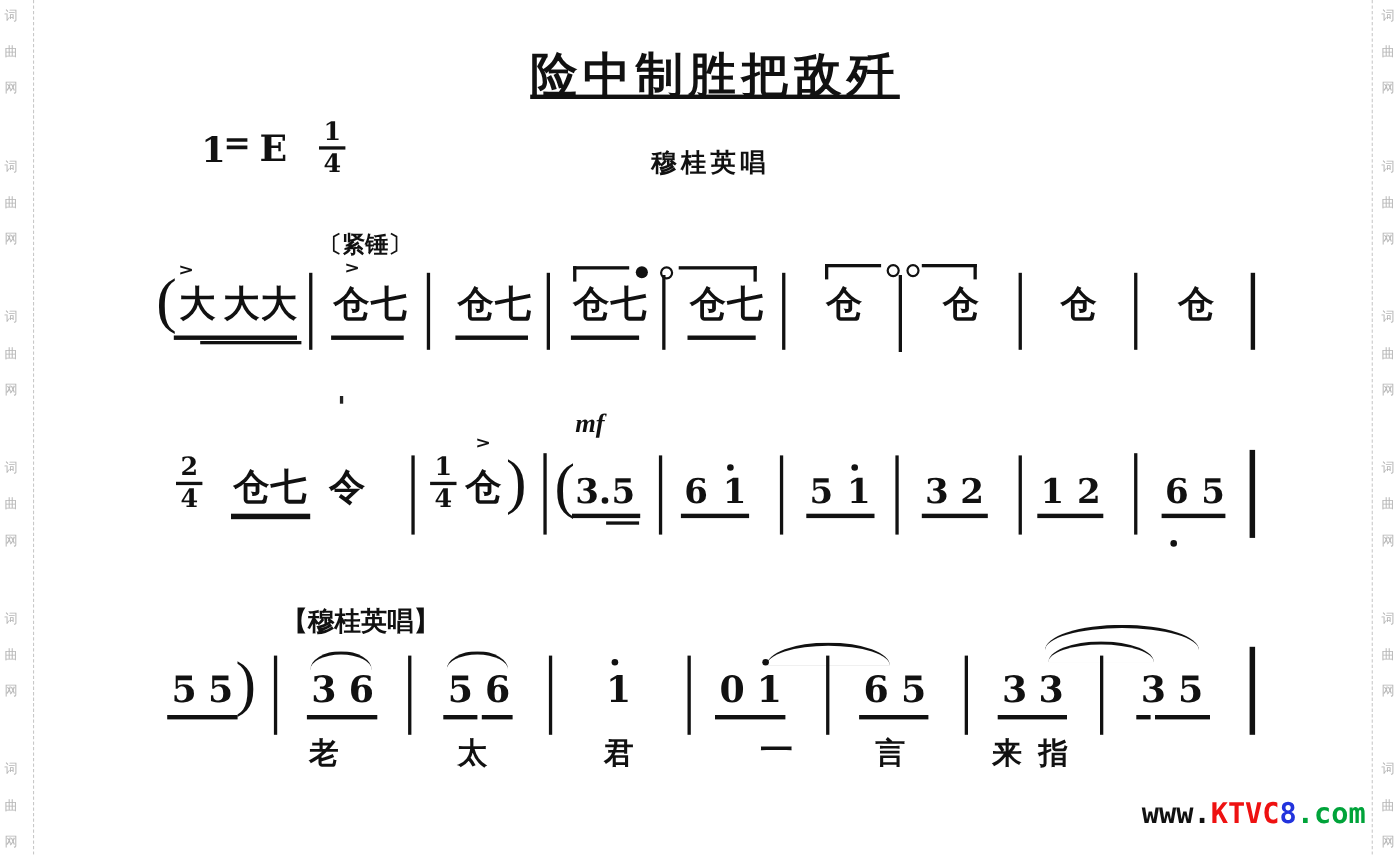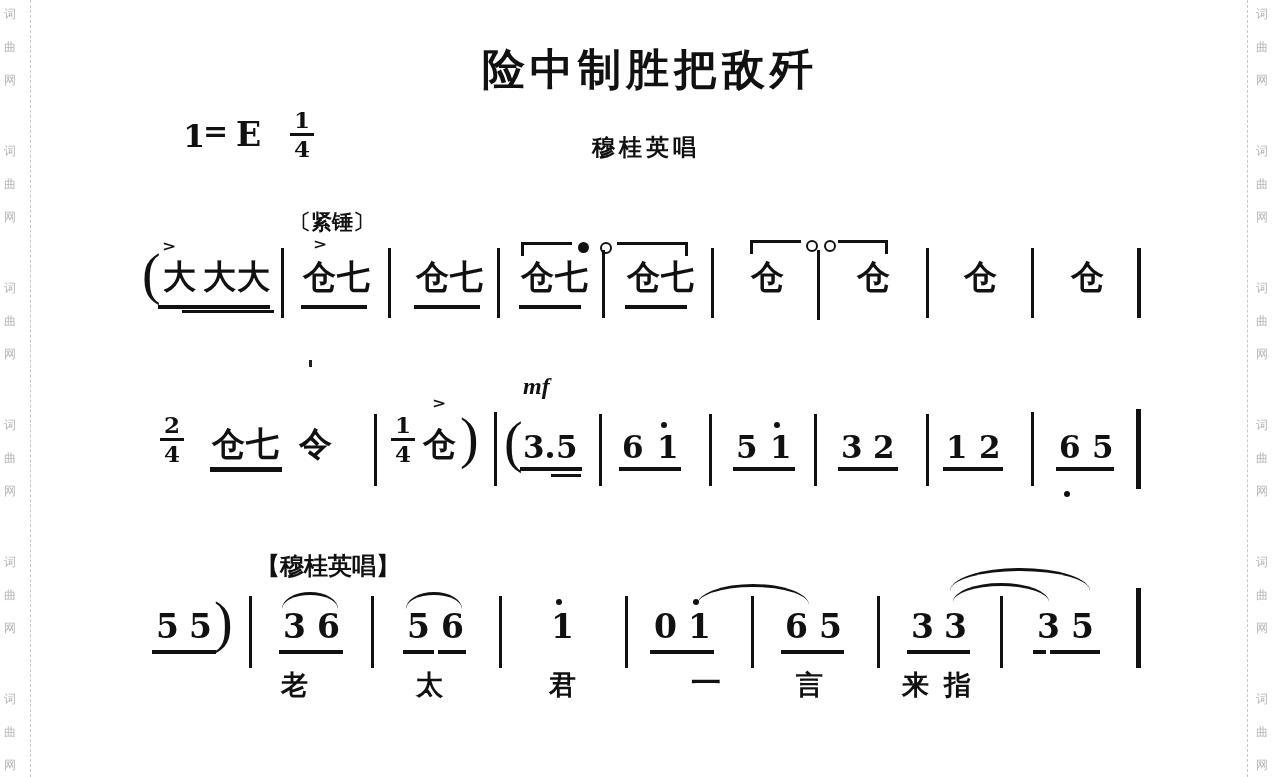--- a/index.html
+++ b/index.html
@@ -77,21 +77,21 @@
       <span class="wmchar" style="top: 452px; color: rgb(182, 182, 182);">曲</span>
       <span class="wmchar" style="top: 485px; color: rgb(182, 182, 182);">网</span>
       <span class="wmchar" style="top: 556px; color: rgb(182, 182, 182);">词</span>
       <span class="wmchar" style="top: 589px; color: rgb(182, 182, 182);">曲</span>
       <span class="wmchar" style="top: 622px; color: rgb(182, 182, 182);">网</span>
       <span class="wmchar" style="top: 693px; color: rgb(182, 182, 182);">词</span>
       <span class="wmchar" style="top: 726px; color: rgb(182, 182, 182);">曲</span>
       <span class="wmchar" style="top: 759px; color: rgb(182, 182, 182);">网</span>
     </div>
 
-  <div class="abs" style="left:482px;top:48px;font:700 43px 'Liberation Serif',serif;letter-spacing:5px;line-height:1;white-space:nowrap;">险中制胜把敌歼</div>
+  <div class="abs" style="left:482px;top:48px;font:700 43px 'Liberation Serif',serif;letter-spacing:5px;line-height:1;white-space:nowrap;text-decoration:underline;">险中制胜把敌歼</div>
 
   <div class="abs" style="left:183px;top:120px;font:700 32px 'DejaVu Serif',serif;line-height:1;">1</div>
   <div class="abs" style="left:203px;top:116px;font:700 30px 'DejaVu Serif',serif;line-height:1;">=</div>
   <div class="abs" style="left:236px;top:118px;font:700 33px 'DejaVu Serif',serif;line-height:1;">E</div>
   <div class="abs frac" style="left:290px;top:108px;">
     <span class="fn">1</span>
     <span class="fd">4</span>
   </div>
 
   <div class="abs" style="left:592px;top:136px;font:700 23px 'Liberation Serif',serif;letter-spacing:4px;line-height:1;white-space:nowrap;">穆桂英唱</div>
@@ -252,14 +252,17 @@
   <div class="abs bigbar" style="left:1136px;top:588px;height:80px;"></div>
 
   <div class="abs lyr" style="left:281px;top:672px;">老</div>
   <div class="abs lyr" style="left:416px;top:672px;">太</div>
   <div class="abs lyr" style="left:549px;top:672px;">君</div>
   <div class="abs lyr" style="left:691px;top:668px;font-weight:900;font-size:30px;">一</div>
   <div class="abs lyr" style="left:796px;top:672px;">言</div>
   <div class="abs lyr" style="left:902px;top:672px;">来</div>
   <div class="abs lyr" style="left:944px;top:672px;">指</div>
 
+  <div class="abs kwm" style="left:1038px;top:727px;">
+    <span class="w">www.</span><span class="k">KTVC</span><span class="e">8</span><span class="c">.com</span>
+  </div>
 
 </div>
 
 </body></html>

